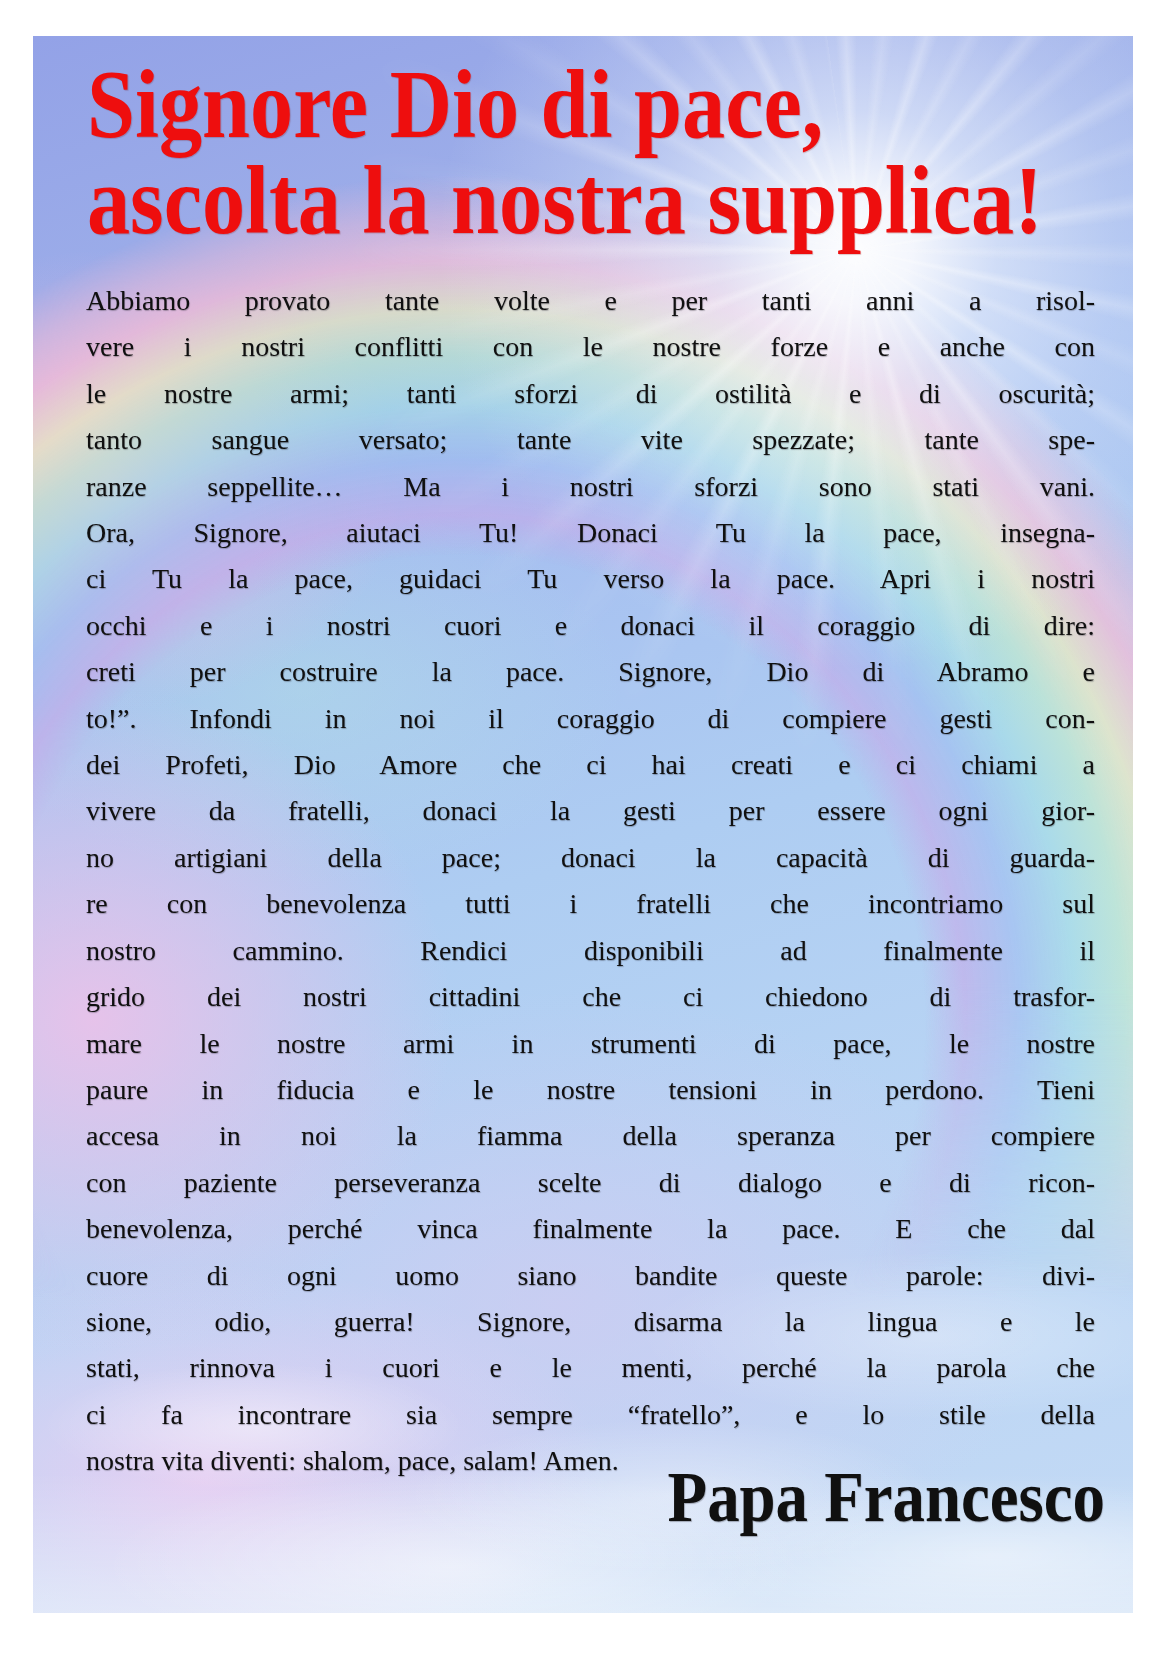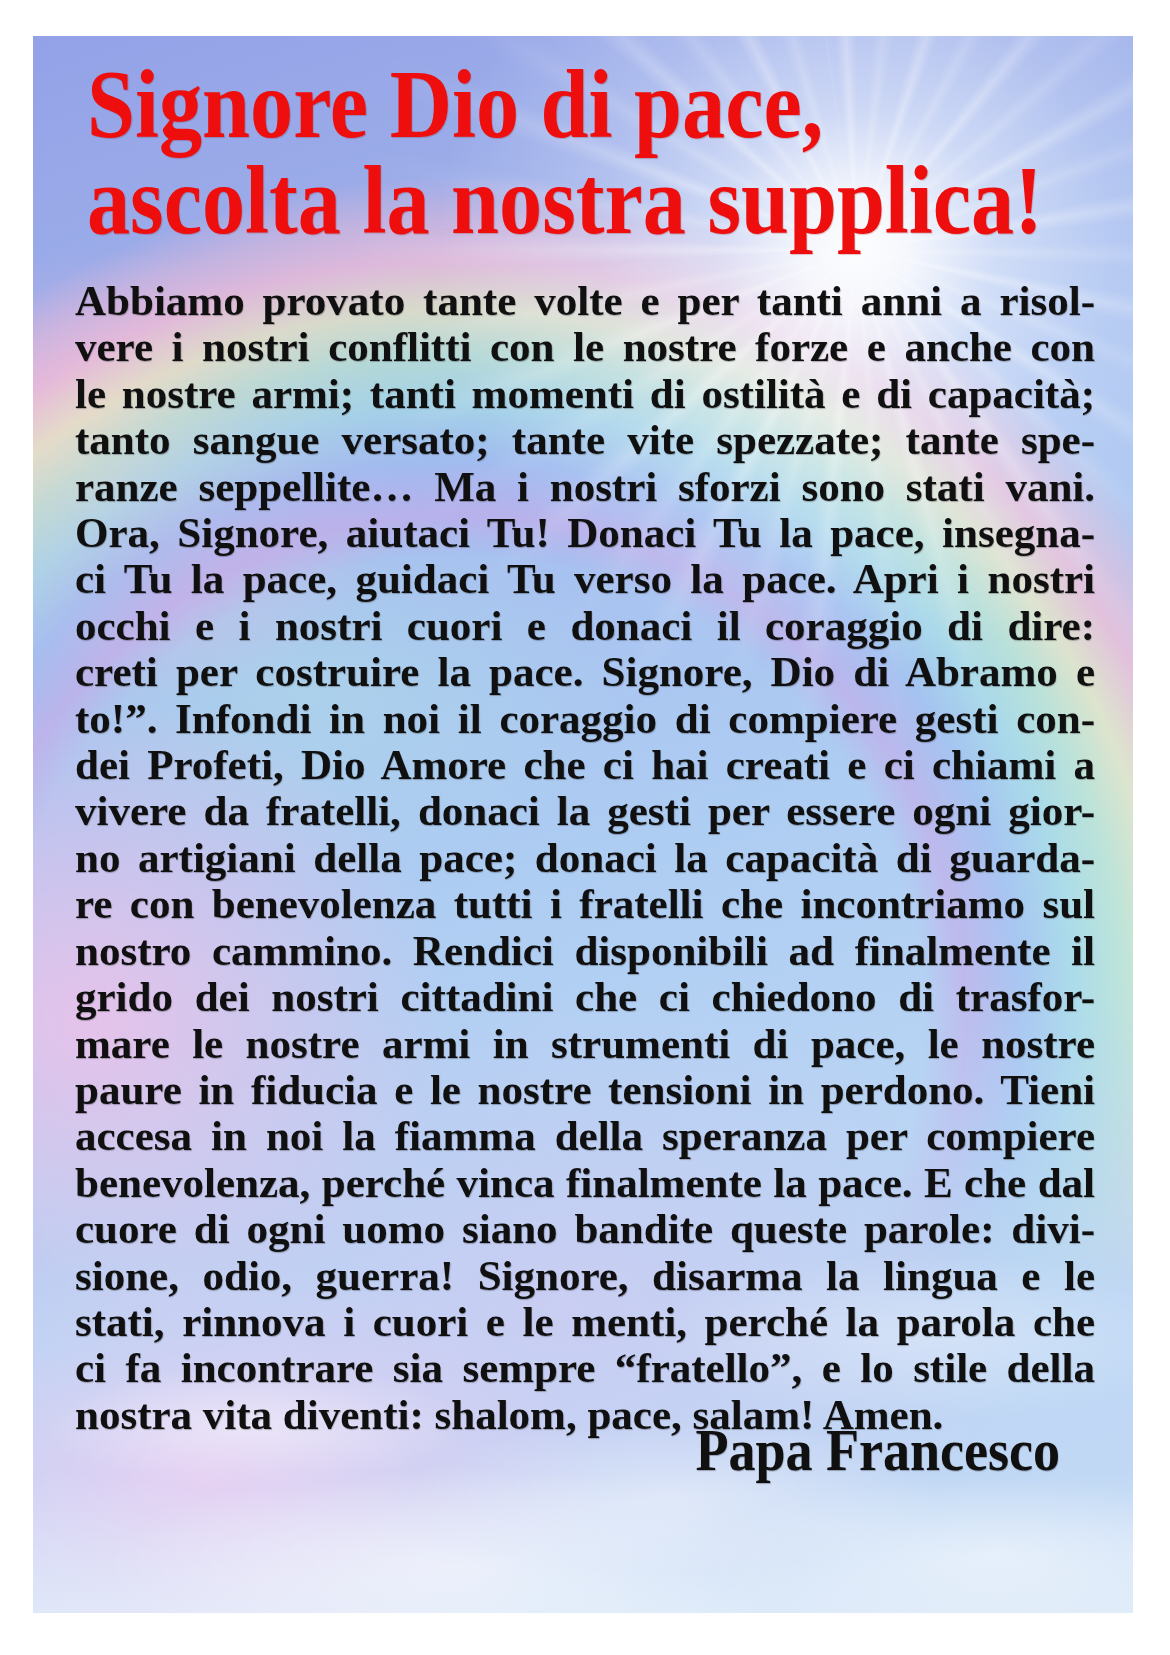--- a/index.html
+++ b/index.html
@@ -75,68 +75,70 @@
     font-weight:bold;
     font-size:98px;line-height:96px;
     letter-spacing:0;
     text-shadow:1px 1px 1px rgba(120,0,0,.22);
   }
   .title-line{display:inline-block;transform:scaleX(.88);transform-origin:left center;white-space:nowrap;}
   .prayer-body{
     margin-top:30px;
     padding:0 38px 0 42px;
     color:var(--body-black,#101010);
-    font-weight:bold;
-    font-size:43px;line-height:46.4px;
+    font-weight:normal;
+    font-size:28px;line-height:46.4px;
     text-shadow:.6px .8px 1px rgba(30,30,40,.32);
+    margin-left:11px;
   }
   .line{text-align:justify;text-align-last:justify;white-space:normal;}
   .line.last{text-align-last:left;}
   .signature{
-    margin:-14px 73px 0 0;
+    margin:-14px 28px 0 0;
     text-align:right;
     color:var(--body-black,#101010);
     font-weight:bold;
-    font-size:60px;line-height:52px;
+    font-size:72px;line-height:52px;
     text-shadow:.6px .8px 1px rgba(30,30,40,.32);
   }
   .signature-inner{display:inline-block;transform:scaleX(.9);transform-origin:right center;white-space:nowrap;}
 </style>
 </head>
 <body>
 
 <div class="page">
   <div class="card">
     <div class="rainbow"></div>
     <div class="atmosphere"></div>
     <div class="rays"></div>
 
     <div class="content">
       <h1 class="title"><span class="title-line">Signore Dio di pace,</span><br><span class="title-line">ascolta la nostra supplica!</span></h1>
 
       <div class="prayer-body">
           <div class="line">Abbiamo provato tante volte e per tanti anni a risol-</div>
           <div class="line">vere i nostri conflitti con le nostre forze e anche con</div>
-          <div class="line">le nostre armi; tanti momenti di ostilità e di capacità;</div>
+          <div class="line">le nostre armi; tanti sforzi di ostilità e di oscurità;</div>
           <div class="line">tanto sangue versato; tante vite spezzate; tante spe-</div>
           <div class="line">ranze seppellite… Ma i nostri sforzi sono stati vani.</div>
           <div class="line">Ora, Signore, aiutaci Tu! Donaci Tu la pace, insegna-</div>
           <div class="line">ci Tu la pace, guidaci Tu verso la pace. Apri i nostri</div>
           <div class="line">occhi e i nostri cuori e donaci il coraggio di dire:</div>
           <div class="line">creti per costruire la pace. Signore, Dio di Abramo e</div>
           <div class="line">to!”. Infondi in noi il coraggio di compiere gesti con-</div>
           <div class="line">dei Profeti, Dio Amore che ci hai creati e ci chiami a</div>
           <div class="line">vivere da fratelli, donaci la gesti per essere ogni gior-</div>
           <div class="line">no artigiani della pace; donaci la capacità di guarda-</div>
           <div class="line">re con benevolenza tutti i fratelli che incontriamo sul</div>
           <div class="line">nostro cammino. Rendici disponibili ad finalmente il</div>
           <div class="line">grido dei nostri cittadini che ci chiedono di trasfor-</div>
           <div class="line">mare le nostre armi in strumenti di pace, le nostre</div>
           <div class="line">paure in fiducia e le nostre tensioni in perdono. Tieni</div>
           <div class="line">accesa in noi la fiamma della speranza per compiere</div>
+          <div class="line">con paziente perseveranza scelte di dialogo e di ricon-</div>
           <div class="line">benevolenza, perché vinca finalmente la pace. E che dal</div>
           <div class="line">cuore di ogni uomo siano bandite queste parole: divi-</div>
           <div class="line">sione, odio, guerra! Signore, disarma la lingua e le</div>
           <div class="line">stati, rinnova i cuori e le menti, perché la parola che</div>
           <div class="line">ci fa incontrare sia sempre “fratello”, e lo stile della</div>
           <div class="line last">nostra vita diventi: shalom, pace, salam! Amen.</div>
         </div>
 
       <div class="signature"><span class="signature-inner">Papa Francesco</span></div>
     </div>

